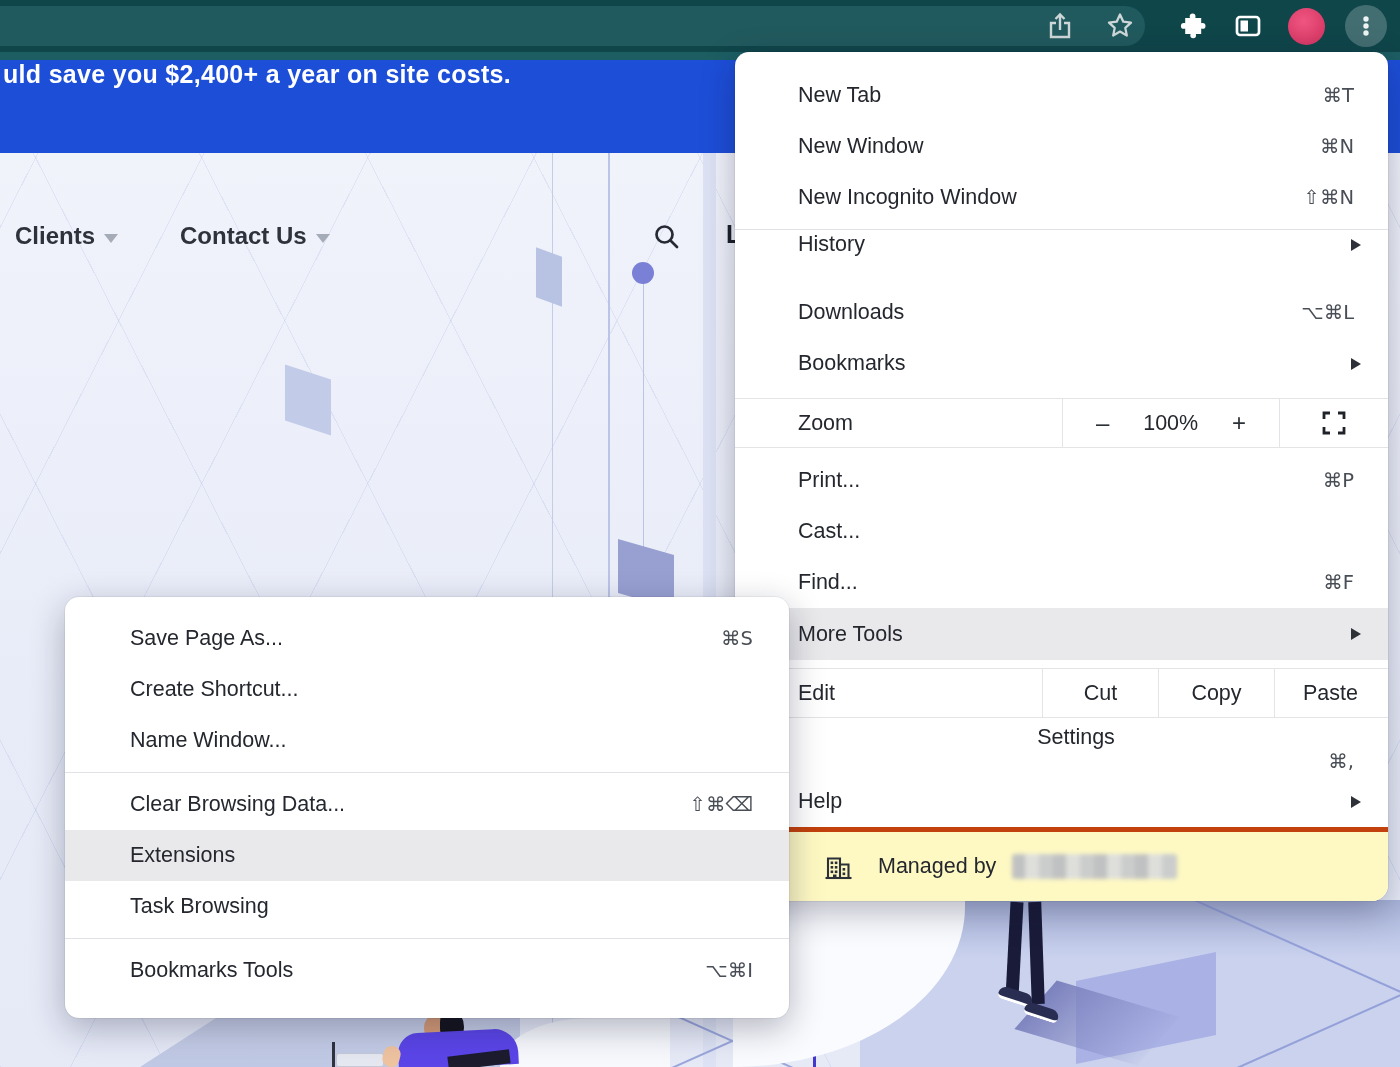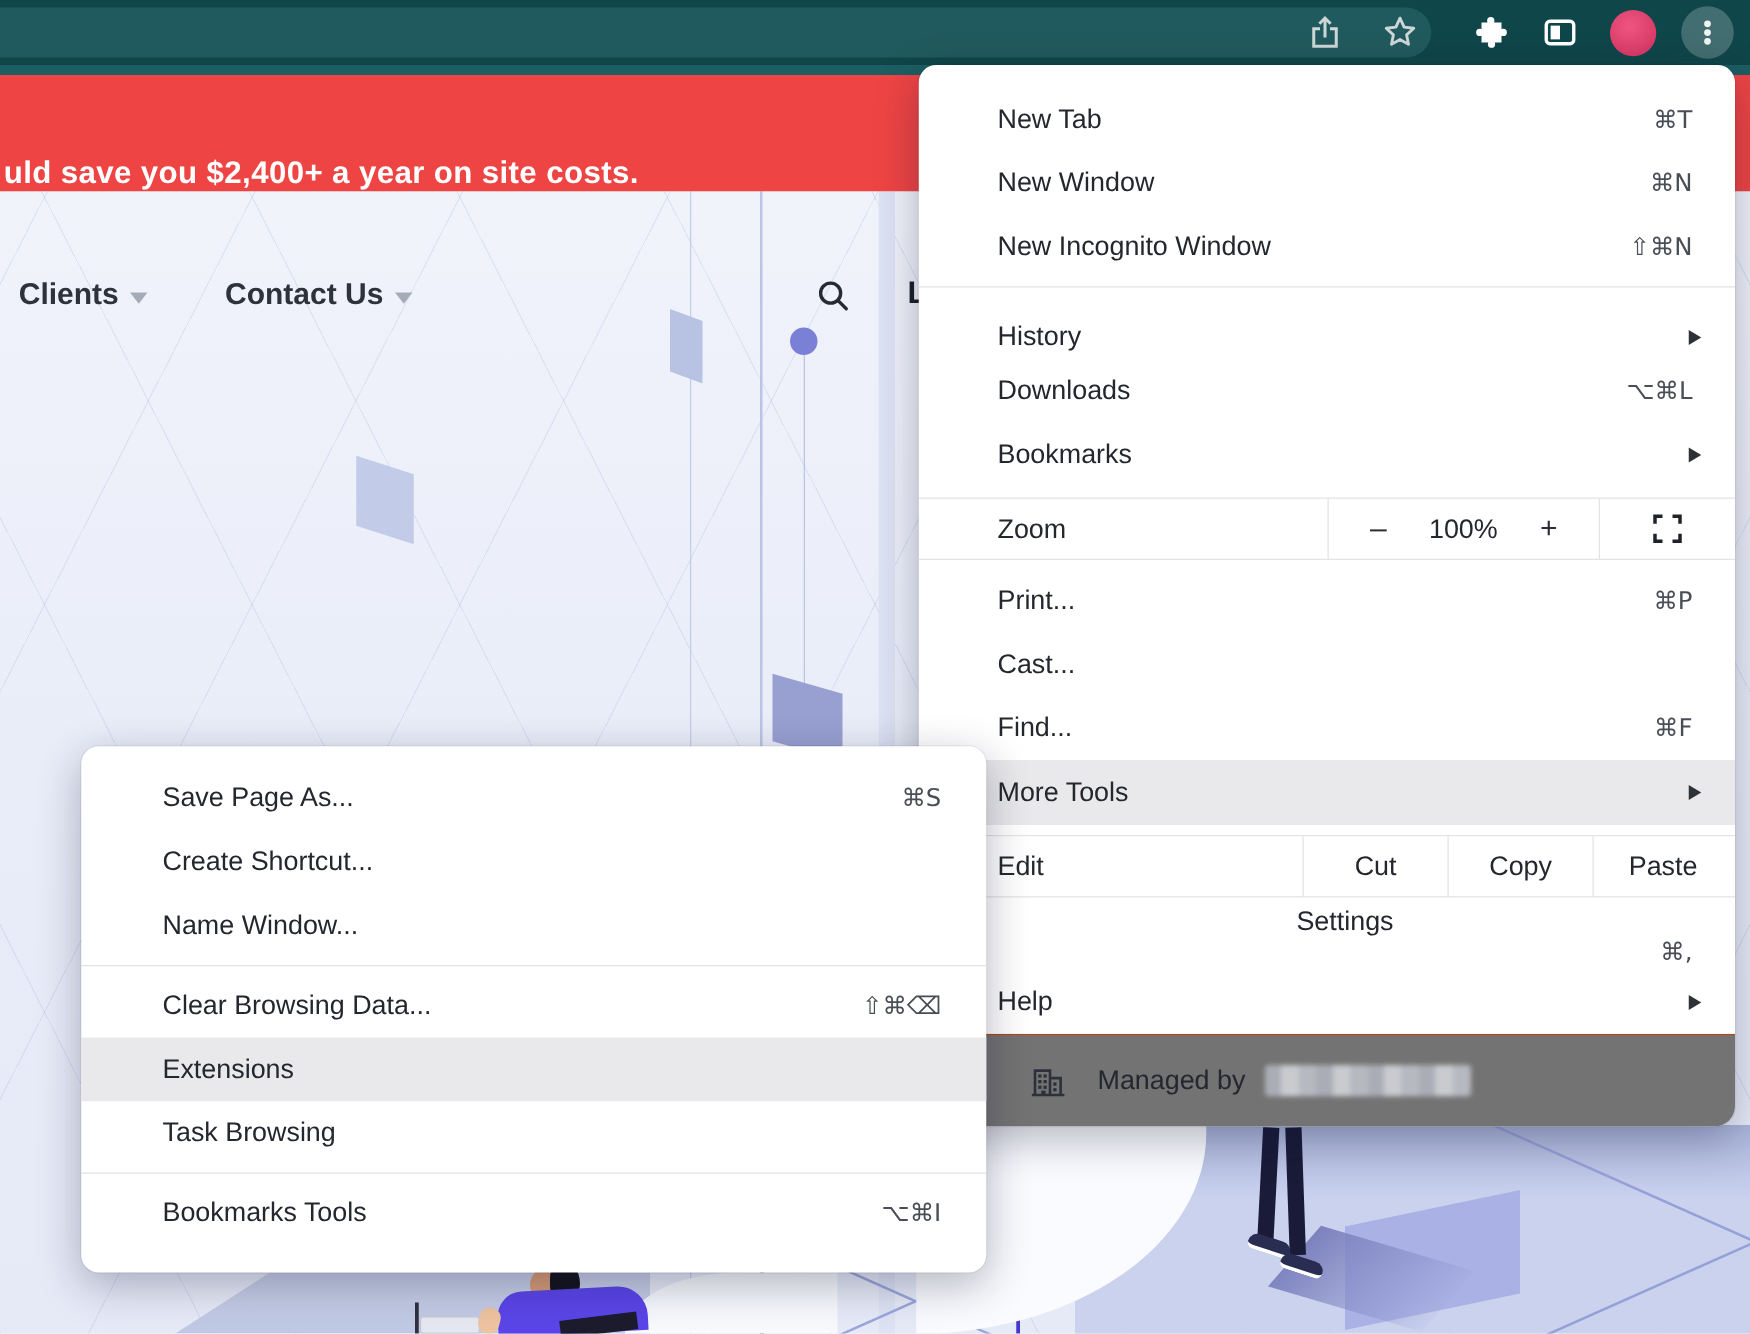--- a/index.html
+++ b/index.html
@@ -11,22 +11,22 @@
   .chrome-bar { position:absolute; left:0; top:0; width:1400px; height:52px; background:#0f464a; z-index:5; }
   .chrome-strip { position:absolute; left:0; top:52px; width:1400px; height:8px; background:#1d5e63; z-index:5; }
   .addr-bar { position:absolute; left:0; top:6px; width:1145px; height:40px; background:#215a5e; border-radius:0 20px 20px 0; }
   .tool-ic { position:absolute; top:10px; width:32px; height:32px; }
   .circle-btn { position:absolute; top:5px; width:42px; height:42px; border-radius:50%; display:flex; align-items:center; justify-content:center; }
   .menu-btn-bg { background:rgba(255,255,255,0.22); }
   .avatar { position:absolute; top:8px; width:37px; height:37px; border-radius:50%;
             background:radial-gradient(circle at 42% 36%, #ef5580, #d93a67 72%); filter:blur(.4px); }
 
   
-  .banner { position:absolute; left:0; top:60px; width:1400px; height:93px; background:#ef4444; z-index:2;
-            display:flex; align-items:flex-end; }
+  .banner { position:absolute; left:0; top:60px; width:1400px; height:93px; background:#1d4ed8; z-index:2;
+            display:flex; align-items:flex-start; }
   .banner span { color:#fff; font-size:25px; font-weight:700; letter-spacing:.3px; padding-left:3px; }
 
   
   .page { position:absolute; left:0; top:153px; width:1400px; height:914px; z-index:1;
           background:
             repeating-linear-gradient(63deg,  rgba(132,152,212,.16) 0 1px, transparent 1px 148px),
             repeating-linear-gradient(-63deg, rgba(132,152,212,.16) 0 1px, transparent 1px 148px),
             linear-gradient(180deg,#f1f3fb 0%, #e8ecf8 60%, #e6eaf7 100%); }
   .nav-item { position:absolute; top:222px; z-index:1; display:flex; align-items:center; gap:9px;
               font-size:24px; font-weight:600; color:#2e323b; }
@@ -60,22 +60,22 @@
   .zoom-cell-ctrl  { width:217px; border-right:1px solid #e3e4e6; display:flex; align-items:center;
                      justify-content:space-between; padding:0 33px; }
   .zoom-cell-full  { width:108px; display:flex; align-items:center; justify-content:center; }
 
   .edit-row { position:absolute; left:0; top:616px; width:100%; height:50px; display:flex;
               border-top:1px solid #e3e4e6; border-bottom:1px solid #e3e4e6; }
   .edit-cell-label { width:308px; border-right:1px solid #e3e4e6; display:flex; align-items:center; padding-left:63px; }
   .edit-cell { width:116px; border-right:1px solid #e3e4e6; display:flex; align-items:center; justify-content:center; }
   .edit-cell:last-child { border-right:none; width:111px; }
 
-  .managed-footer { position:absolute; left:0; top:775px; width:100%; height:74px; background:#737373;
-                    border-top:1px solid #c2410c; border-radius:0 0 16px 16px;
+  .managed-footer { position:absolute; left:0; top:775px; width:100%; height:74px; background:#fef9c3;
+                    border-top:5px solid #c2410c; border-radius:0 0 16px 16px;
                     display:flex; align-items:center; padding-left:87px; }
   .managed-footer .lbl { margin-left:24px; }
   .blur-blob { margin-left:16px; width:165px; height:25px; border-radius:3px; filter:blur(2.2px); opacity:.85;
                background:repeating-linear-gradient(90deg,#b5b8c2 0 13px,#d9dbe0 13px 27px,#c3c6cf 27px 41px); }
 
   
   .ill { position:absolute; z-index:1; }
 </style>
 </head>
 <body>
@@ -184,21 +184,21 @@
     </div>
     <div class="mrow" style="top:69px;">
       <span>New Window</span>
       <span class="shortcut">⌘N</span>
     </div>
     <div class="mrow" style="top:120px;">
       <span>New Incognito Window</span>
       <span class="shortcut">⇧⌘N</span>
     </div>
     <div class="mdivider" style="top:177px;"></div>
-    <div class="mrow" style="top:192px;">
+    <div class="mrow" style="top:167px;">
       <span>History</span>
       <span class="arrow"></span>
     </div>
     <div class="mrow" style="top:235px;">
       <span>Downloads</span>
       <span class="shortcut">⌥⌘L</span>
     </div>
     <div class="mrow" style="top:286px;">
       <span>Bookmarks</span>
       <span class="arrow"></span>

